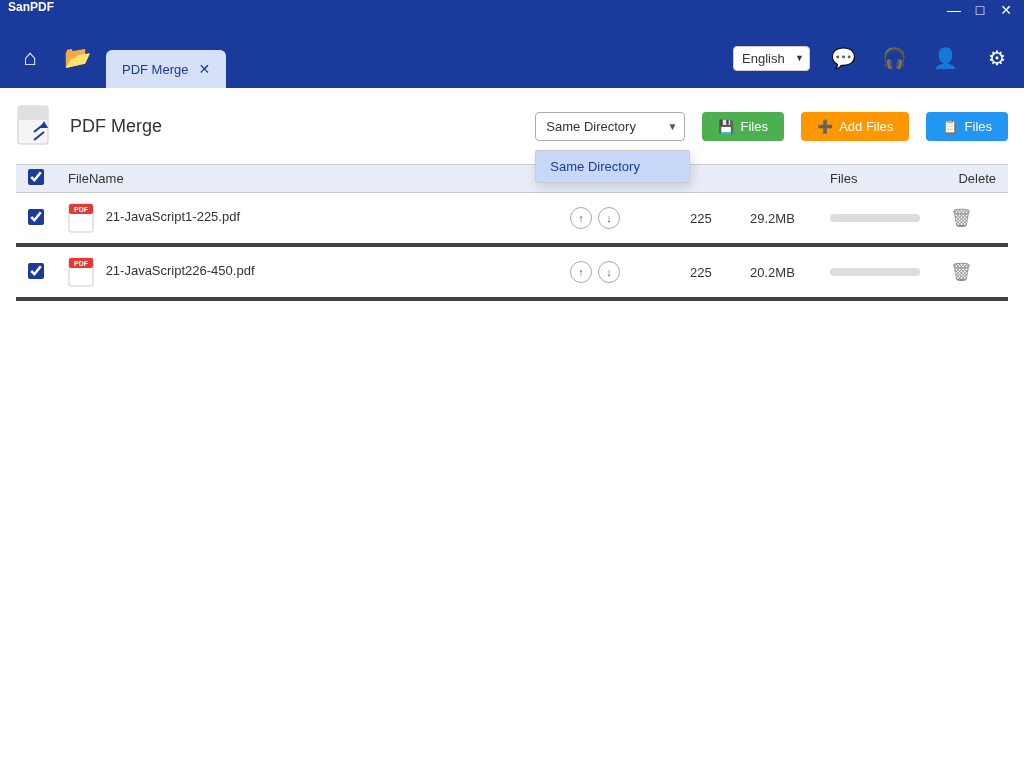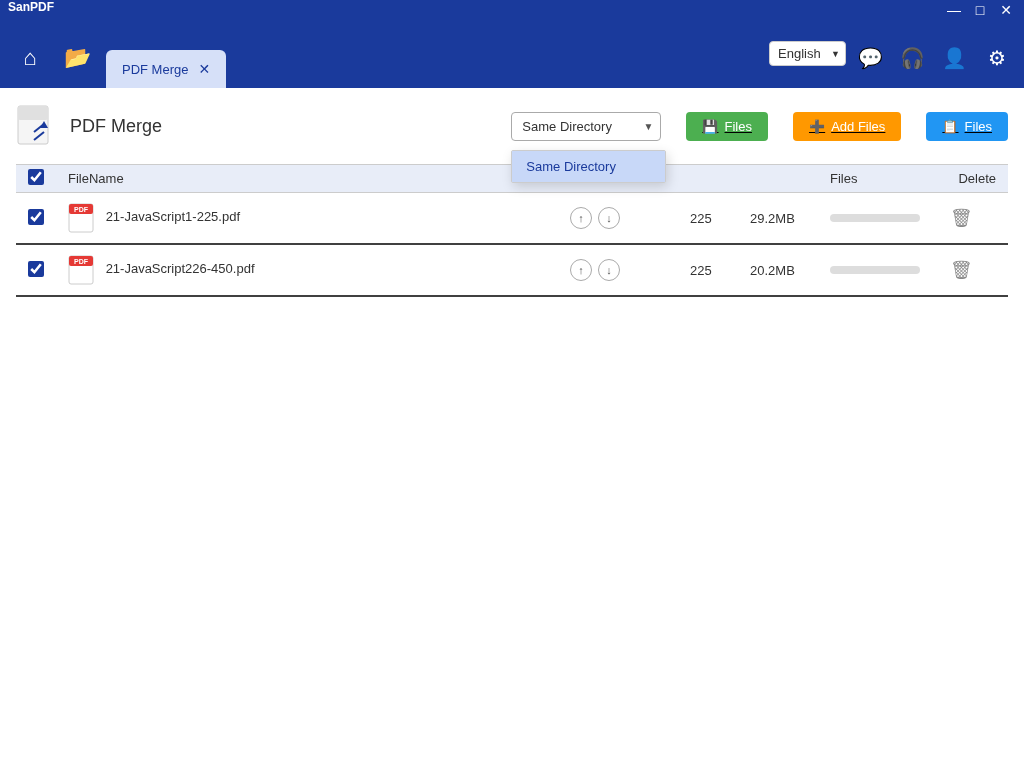--- a/index.html
+++ b/index.html
@@ -82,22 +82,22 @@
       background: none;
       border: none;
       color: #1a3a9c;
       cursor: pointer;
       font-size: 14px;
       line-height: 1;
     }
 
     .nav-right {
       display: flex;
-      align-items: flex-start;
-      gap: 8px;
+      align-items: center;
+      gap: 17px;
       margin-left: auto;
     }
     .lang-select {
       background: white;
       border: 1px solid #ccc;
       border-radius: 4px;
       padding: 4px 24px 4px 8px;
       font-size: 13px;
       color: #333;
       cursor: pointer;
@@ -165,23 +165,22 @@
     }
     .page-title-text {
       font-size: 18px;
       color: #333;
       font-weight: normal;
     }
 
     .tool-buttons {
       display: flex;
       align-items: flex-end;
-      gap: 25px;
+      gap: 17px;
       position: relative;
-      text-decoration: underline;
     }
 
     .dir-select-wrapper {
       position: relative;
     }
     .dir-select {
       background: white;
       border: 1px solid #aaa;
       border-radius: 4px;
       padding: 6px 28px 6px 10px;
@@ -253,21 +252,21 @@
       padding: 4px 12px;
       text-align: left;
       font-size: 13px;
       color: #333;
       font-weight: normal;
     }
     .file-table td {
       padding: 10px 12px;
       font-size: 13px;
       color: #333;
-      border-bottom: 2px solid #404040;
+      border-bottom: 4px solid #404040;
       vertical-align: middle;
     }
 
     .checkbox {
       width: 16px;
       height: 16px;
       accent-color: #1a3a9c;
       cursor: pointer;
     }
 

